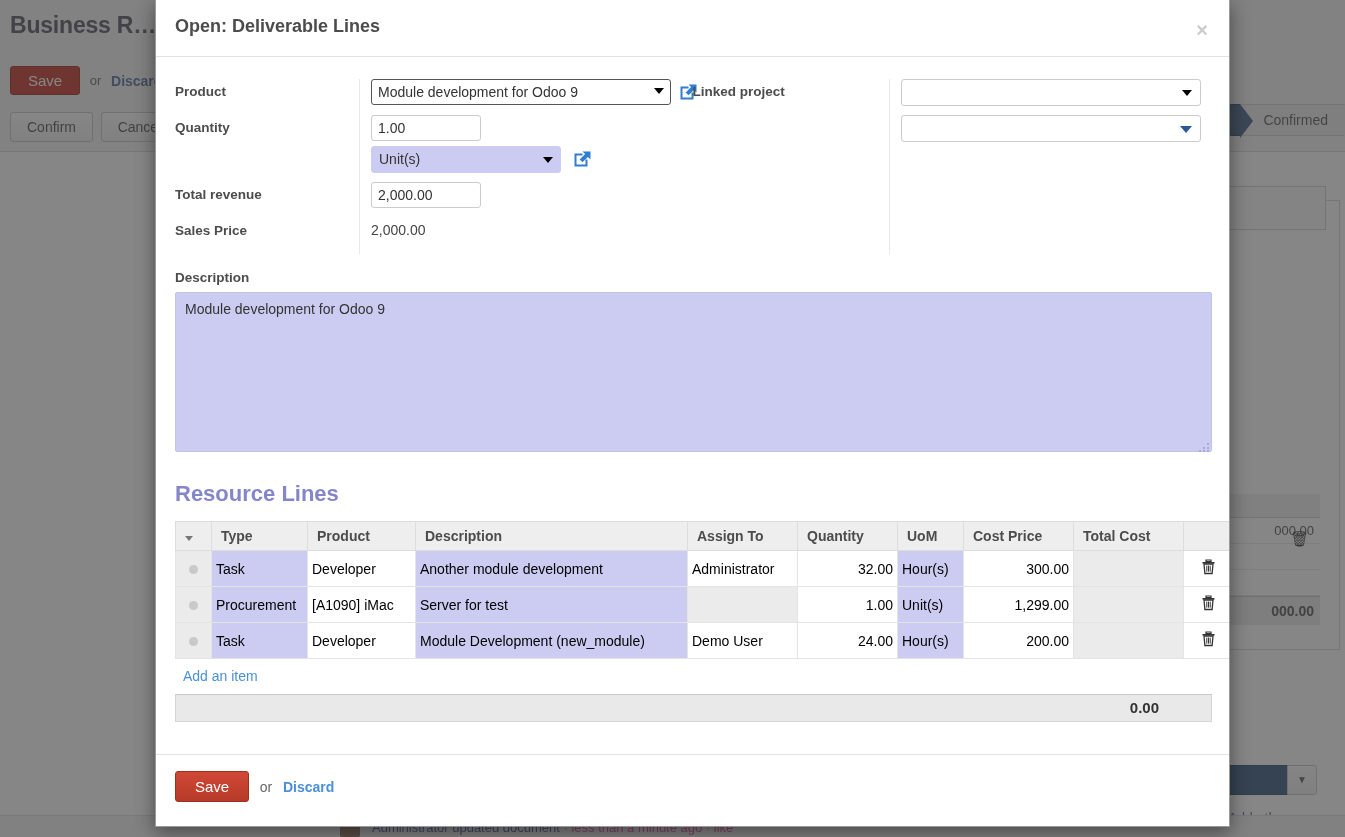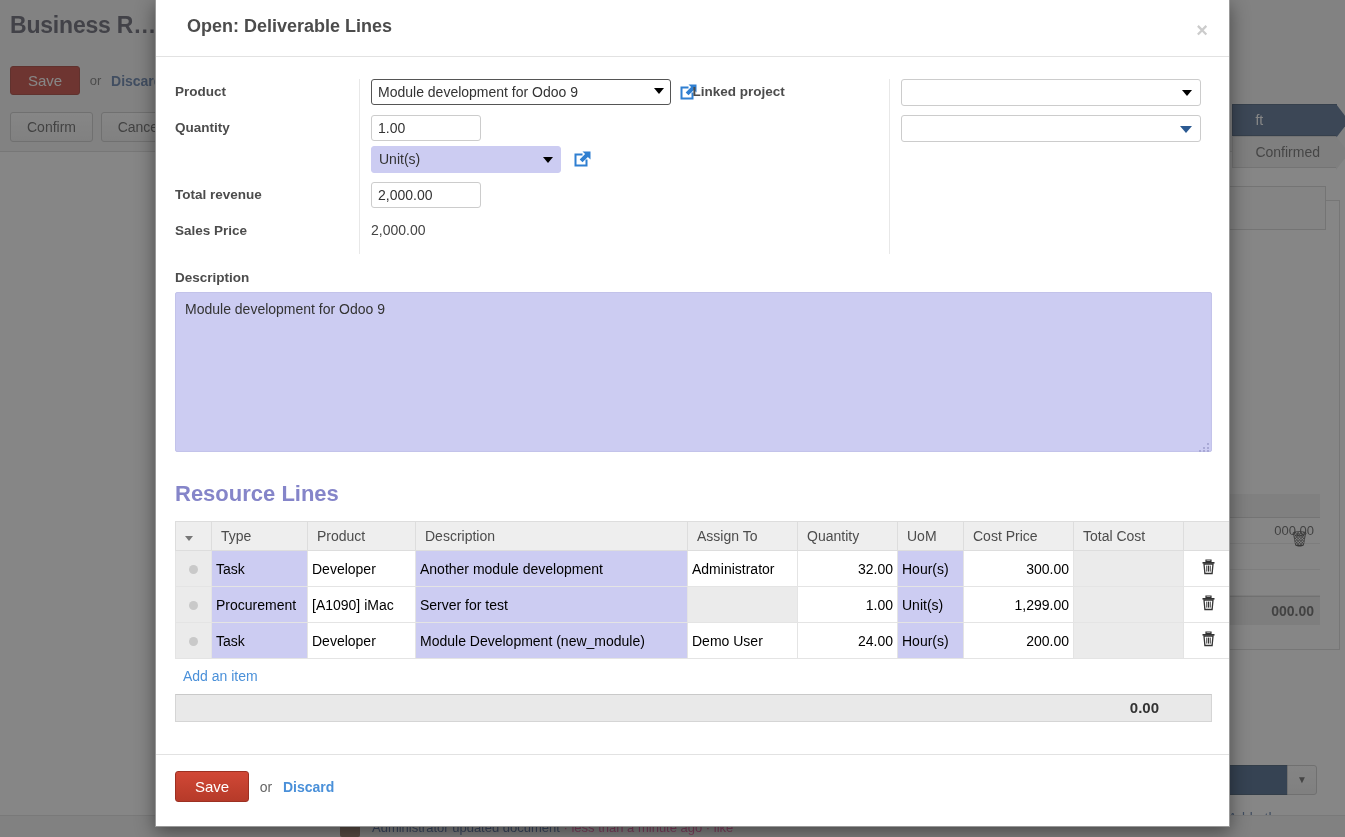--- a/index.html
+++ b/index.html
@@ -45,21 +45,21 @@
   .bg-btn {
     display:inline-block;
     background: linear-gradient(#ffffff,#f0f0f0);
     border: 1px solid #c4c4c4;
     border-radius: 3px;
     padding: 6px 16px;
     font-size: 14px; color: #4c4c4c;
     margin-right: 4px;
   }
   
-  .bg-status { position: absolute; right: 8px; top: 104px; display: flex; align-items: stretch; flex-direction: column; }
+  .bg-status { position: absolute; right: 0px; top: 104px; display: flex; align-items: stretch; }
   .bg-st {
     position: relative; background: #ededed; border: 1px solid #d0d0d0;
     padding: 7px 16px 7px 22px; font-size: 14px; color: #555;
     margin-left: -1px;
   }
   .bg-st.active { background: #3d5a80; border-color:#2f4868; color: #fff; }
   .bg-st::after {
     content: ""; position: absolute; right: -13px; top: -1px;
     border-top: 17px solid transparent; border-bottom: 17px solid transparent;
     border-left: 13px solid #ededed; z-index: 2;
@@ -123,21 +123,21 @@
     display: flex; flex-direction: column;
   }
   .modal-header {
     position: relative;
     height: 57px;
     border-bottom: 1px solid #e2e2e2;
     flex: none;
   }
   .modal-title {
     position: absolute; left: 19px; top: 16px;
-    font-size: 18px; font-weight: bold; color: #4c4c4c; margin-left: 12px;
+    font-size: 18px; font-weight: bold; color: #4c4c4c;
   }
   .modal-close {
     position: absolute; right: 21px; top: 20px;
     font-size: 20px; color: #cccccc; line-height: 1; font-weight: bold;
     background: none; border: none; padding: 0; cursor: pointer;
     font-family: "Liberation Sans", sans-serif;
   }
   .modal-body {
     flex: 1 1 auto;
     position: relative;
@@ -253,21 +253,21 @@
   }
   table.rl {
     width: 1037px;
     border-collapse: collapse;
     font-size: 14px;
     table-layout: fixed;
   }
   table.rl th {
     background: #eeeeee;
     border: 1px solid #dddddd;
-    font-weight: normal;
+    font-weight: bold;
     color: #4c4c4c;
     text-align: left;
     padding: 6px 9px;
     height: 26px;
     font-size: 14px;
   }
   table.rl td {
     border: 1px solid #e4e4e4;
     padding: 6px 4px;
     height: 36px;

